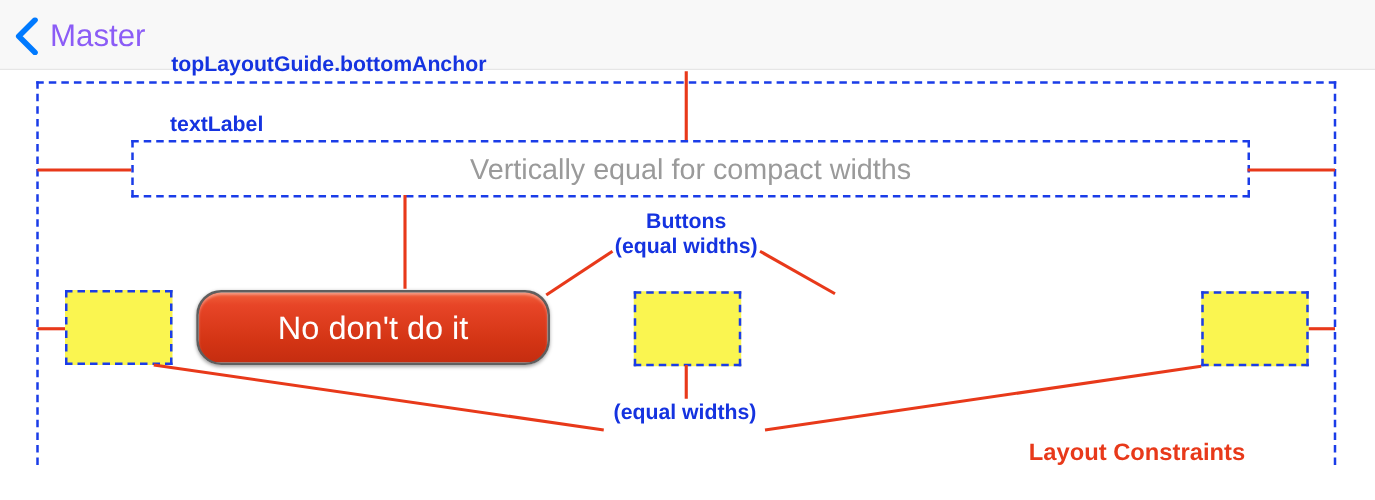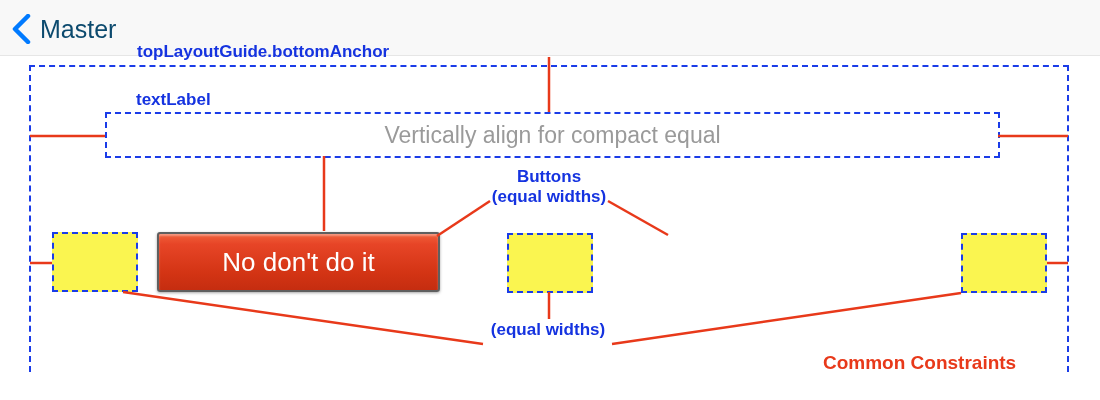--- a/index.html
+++ b/index.html
@@ -17,21 +17,21 @@
     background: #f8f8f8;
     border-bottom: 1px solid rgba(0,0,0,0.07);
     z-index: 2;
   }
   .back-button {
     position: absolute; left: 12px; top: 14px;
     display: flex; align-items: center; gap: 8px;
     cursor: pointer; background: none; border: none; padding: 0;
   }
   .back-label {
-    color: #0c4a6e; font-size: 25px; line-height: 28px;
+    color: #8b5cf6; font-size: 25px; line-height: 28px;
     font-family: "Liberation Sans", sans-serif;
   }
   .nav-title {
     position: absolute; left: 0; right: 0; top: 14px;
     text-align: center;
     font-size: 24px; font-weight: bold; color: #0b0b0b;
   }
 
   
   .anno {
@@ -68,21 +68,21 @@
     border: 2px dashed #1A3CE8;
     z-index: 2;
   }
   .guide.left   { left: 52px;  top: 232px; }
   .guide.middle { left: 507px; top: 233px; }
   .guide.right  { left: 961px; top: 233px; }
 
   
   .ios-button {
     position: absolute; top: 232px; height: 60px;
-    border-radius: 3px;
+    border-radius: 20px;
     border: 2px solid #5f5f5f;
     color: #ffffff; font-size: 26px;
     font-family: "Liberation Sans", sans-serif;
     display: flex; align-items: center; justify-content: center;
     box-shadow: 0 1px 3px rgba(0,0,0,0.35), inset 0 2px 2px rgba(255,255,255,0.35);
     cursor: pointer; z-index: 3;
     padding: 0;
   }
   .red-button {
     left: 157px; width: 283px;
@@ -123,24 +123,24 @@
 
   <div class="anno center" style="left:449px; top:167px;">
     <div>Buttons</div>
     <div>(equal widths)</div>
   </div>
 
   <div class="anno center" style="left:448px; top:320px;">
     <div>(equal widths)</div>
   </div>
 
-  <div class="anno-red" style="left:823px; top:352px;">Common Constraints</div>
+  <div class="anno-red" style="left:823px; top:352px;">Layout Constraints</div>
 
   <div class="textlabel-box">
-    <span class="value">Vertically align for compact equal</span>
+    <span class="value">Vertically equal for compact widths</span>
   </div>
 
   <div class="guide left"></div>
   <div class="guide middle"></div>
   <div class="guide right"></div>
 
   <button class="ios-button red-button">No don't do it</button>
 
   <svg class="lines" width="1100" height="400" viewBox="0 0 1100 400">
     <g stroke="#E8391A" stroke-width="2.5" fill="none">

